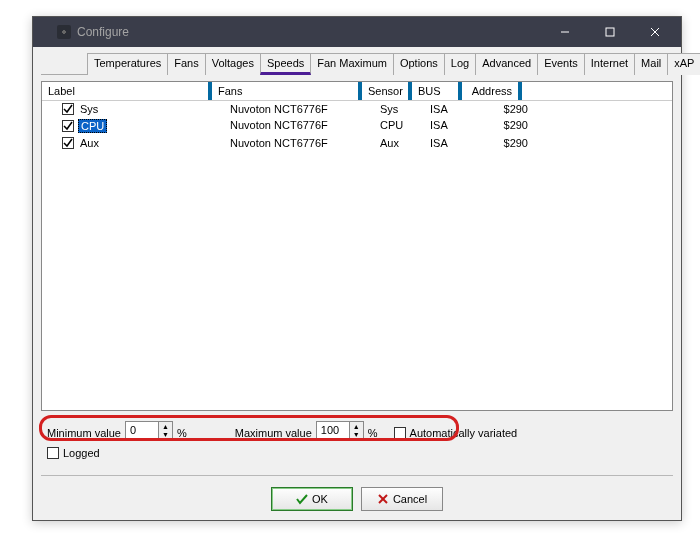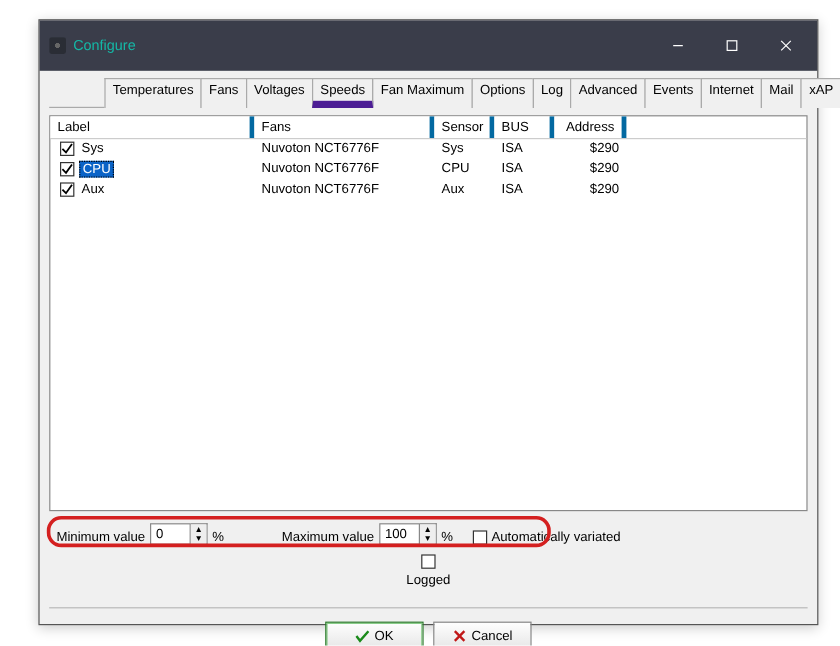--- a/index.html
+++ b/index.html
@@ -1,52 +1,52 @@
 <!DOCTYPE html>
 <html><head>
 <meta charset="utf-8">
 <style>
 * { box-sizing: border-box; margin: 0; padding: 0; font-family: "Segoe UI", Tahoma, sans-serif; }
 body { background: #fff; width: 700px; height: 538px; position: relative; }
 .window { position: absolute; left: 32px; top: 16px; width: 650px; height: 505px; border: 1px solid #555; background: #f0f0f0; box-shadow: 0 2px 10px rgba(0,0,0,0.2); }
-.titlebar { height: 42px; background: #3a3d4a; color: #14b8a6; display: flex; align-items: center; padding: 0 4px 0 8px; }
+.titlebar { height: 30px; background: #3a3d4a; color: #a3a3a3; display: flex; align-items: center; padding: 0 4px 0 24px; }
 .titlebar .tb-icon { width: 14px; height: 14px; margin-right: 6px; background: radial-gradient(circle at 50% 50%, #666 2px, transparent 2px), #2a2d35; border-radius: 2px; position: relative; }
 .titlebar .tb-title { font-size: 12px; flex: 1; }
 .tb-btns { display: flex; gap: 0; }
 .tb-btn { width: 45px; height: 30px; display: flex; align-items: center; justify-content: center; color: #fff; }
 .tb-btn svg { width: 10px; height: 10px; }
 .content { padding: 6px 8px 8px 8px; }
 .tabs { display: flex; font-size: 11px; border-bottom: 1px solid #aaa; margin-bottom: 2px; flex-wrap: nowrap; padding-left: 46px; }
 .tab { padding: 3px 6px; border: 1px solid #aaa; border-bottom: none; background: #f0f0f0; margin-right: -1px; margin-bottom: -1px; position: relative; white-space: nowrap; cursor: pointer; }
-.tab.active { background: #f0f0f0; border-bottom: 6px solid #4c1d95; z-index: 1; }
+.tab.active { background: #f0f0f0; border-bottom: 3px solid #4c1d95; z-index: 1; }
 .table-wrap { border: 1px solid #888; background: #fff; height: 330px; margin-top: 6px; }
 .thead { display: flex; border-bottom: 1px solid #ccc; }
 .th { font-size: 11px; padding: 2px 6px; border-right: 4px solid #0369a1; background: #fff; text-align: left; height: 18px; line-height: 14px; }
 .col-label { width: 170px; }
 .col-chip { width: 150px; }
 .col-sensor { width: 50px; }
 .col-bus { width: 50px; }
 .col-address { width: 60px; text-align: right; }
 .tbody { }
-.row { display: flex; font-size: 11px; padding: 1px 0; }
+.row { display: flex; font-size: 11px; padding: 1px 12px; }
 .cell { padding: 1px 6px; }
 .cell.col-address { text-align: right; }
 .cb-wrap { display: flex; align-items: center; gap: 4px; padding-left: 8px; }
 .cb { width: 12px; height: 12px; border: 1px solid #333; background: #fff; display: flex; align-items: center; justify-content: center; }
 .cb.checked svg { display: block; }
 .cb svg { display: none; width: 10px; height: 10px; }
 .row-label { padding: 0 2px; }
 .row-label.sel { background: #0a63c7; color: #fff; border: 1px dotted #000; }
 .value-row { display: flex; align-items: flex-end; gap: 4px; font-size: 11px; margin-top: 6px; padding: 2px 6px; position: relative; height: 24px; }
 .spin { display: inline-flex; align-items: stretch; }
 .spin input { width: 34px; height: 18px; font-size: 11px; padding: 0 4px; border: 1px solid #888; }
 .spin .arrows { display: flex; flex-direction: column; border: 1px solid #888; border-left: none; width: 14px; }
 .spin .arrows .ar { flex: 1; display: flex; align-items: center; justify-content: center; font-size: 7px; line-height: 1; background: #eee; cursor: pointer; }
 .highlight { position: absolute; left: -2px; top: -2px; width: 420px; height: 26px; border: 3px solid #d42020; border-radius: 12px; pointer-events: none; }
-.logged-row { display: flex; align-items: center; gap: 4px; font-size: 11px; margin-top: 4px; padding: 2px 6px; flex-direction: column; }
+.logged-row { display: flex; align-items: center; gap: 4px; font-size: 11px; margin-top: 4px; padding: 2px 6px; }
 .btns-row { display: flex; justify-content: center; gap: 8px; padding: 6px 8px; border-top: 1px solid transparent; margin-top: 4px; }
 .btn { min-width: 82px; height: 24px; border: 1px solid #888; background: linear-gradient(#fefefe, #e6e6e6); font-size: 11px; display: flex; align-items: center; justify-content: center; gap: 4px; cursor: pointer; }
 .btn.ok { border-color: #2a7a2a; box-shadow: 0 0 0 1px #88cc88 inset; }
 .btn svg { width: 12px; height: 12px; }
 hr.sep { border: none; border-top: 1px solid #b8b8b8; margin-top: 14px; }
 </style>
 </head>
 <body>
 
 <div class="window">

